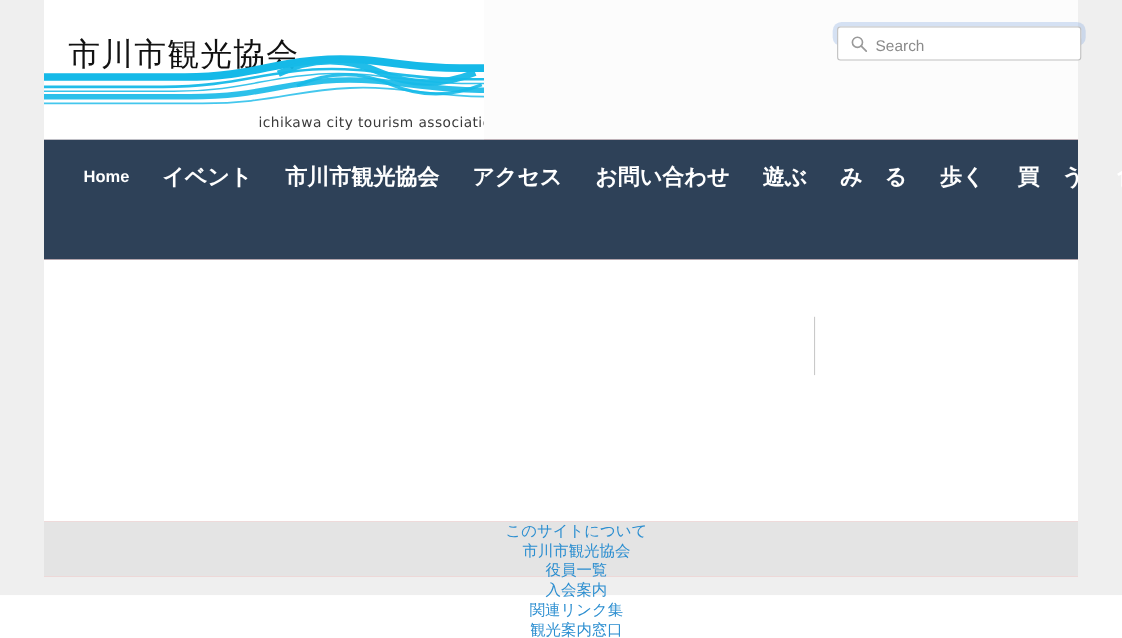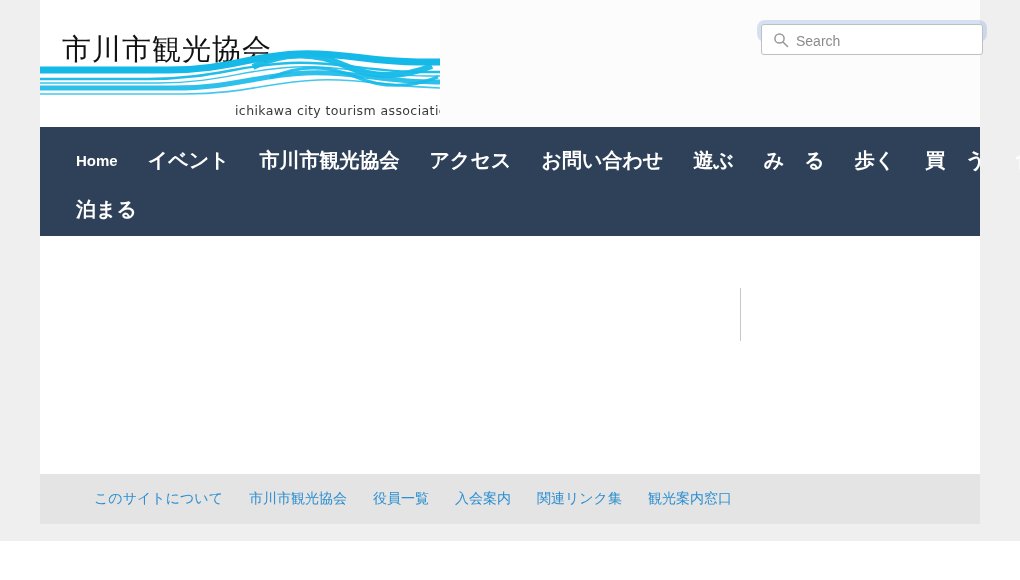--- a/index.html
+++ b/index.html
@@ -169,20 +169,21 @@
   }
 
   
   #footer {
     position: relative;
     height: 50px;
     background: #e4e4e4;
     display: flex;
     align-items: center;
     padding-left: 54px;
+    flex-direction: column;
   }
   .footer-link {
     color: #2b8ed0;
     font-size: 14px;
     margin-right: 26px;
     cursor: pointer;
     white-space: nowrap;
     font-family: "DejaVu Sans", "Liberation Sans", sans-serif;
   }
 </style>
@@ -231,23 +232,20 @@
         <span class="nav-item">イベント</span>
         <span class="nav-item">市川市観光協会</span>
         <span class="nav-item">アクセス</span>
         <span class="nav-item">お問い合わせ</span>
         <span class="nav-item">遊ぶ</span>
         <span class="nav-item">み　る</span>
         <span class="nav-item">歩く</span>
         <span class="nav-item">買　う</span>
         <span class="nav-item">食べる</span>
       </div>
-      <div class="nav-row row2">
-        <span class="nav-item">泊まる</span>
-      </div>
     </nav>
 
     <main id="main">
       <div id="content-divider"></div>
     </main>
 
     <footer id="footer">
       <span class="footer-link">このサイトについて</span>
       <span class="footer-link">市川市観光協会</span>
       <span class="footer-link">役員一覧</span>

